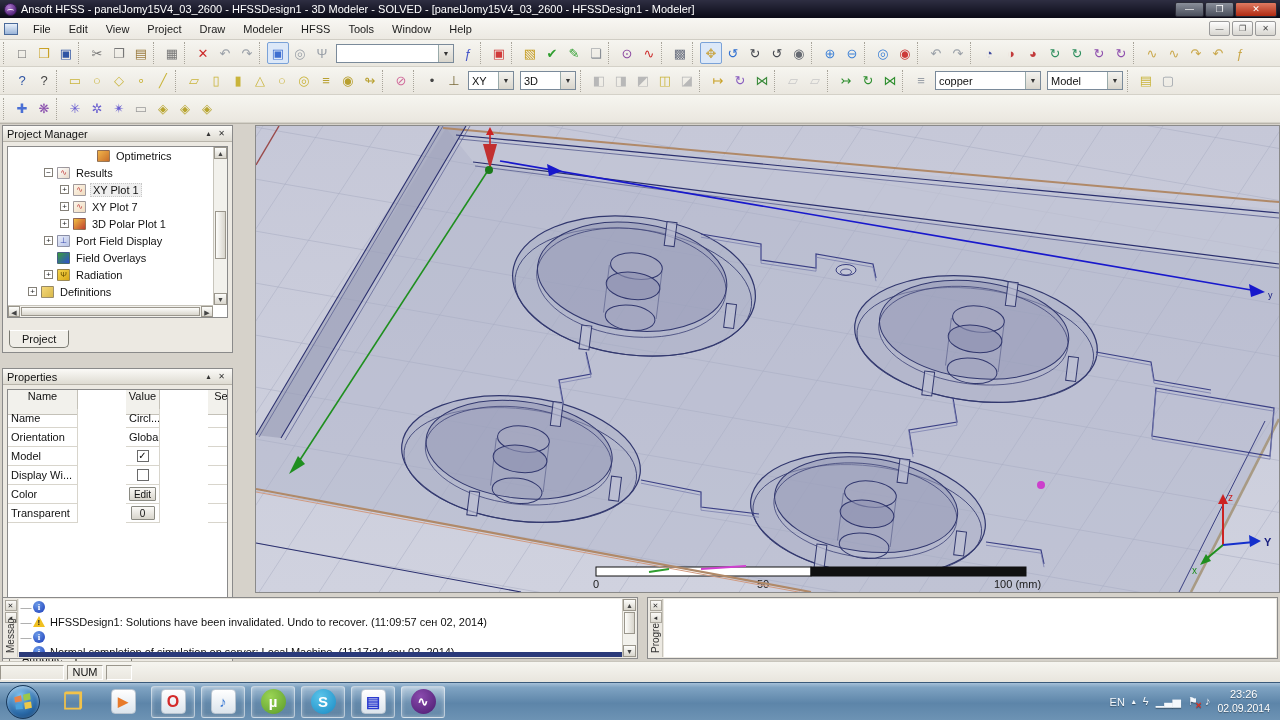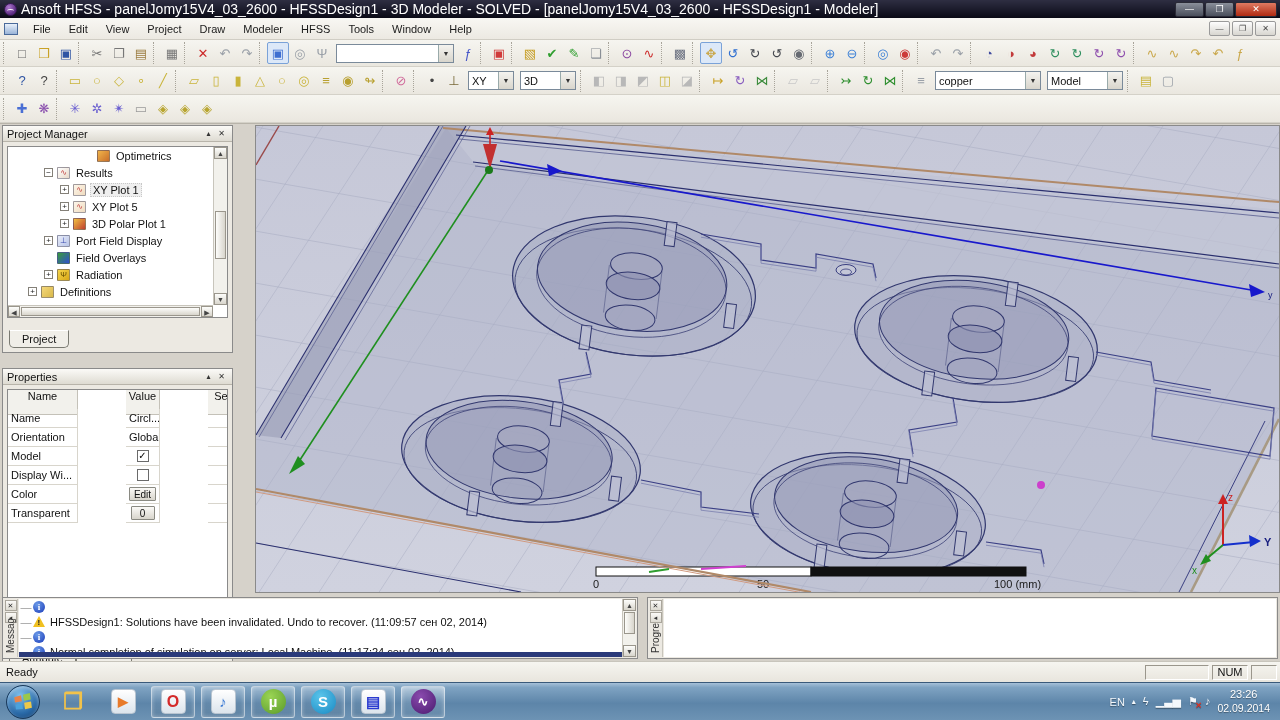--- a/index.html
+++ b/index.html
@@ -6,21 +6,21 @@
   html,body { width:1280px; height:720px; overflow:hidden; }
   body { font-family:"Liberation Sans", sans-serif; font-size:11px; background:#d4d0c8; position:relative; }
   #app { position:absolute; inset:0; }
 
   
   .titlebar { position:absolute; left:0; top:0; width:1280px; height:18px;
     background:linear-gradient(#2e2e42,#0a0a16); color:#fff; display:flex; align-items:center; padding:0 2px; }
   .appicon { width:13px; height:13px; border-radius:50%;
     background:radial-gradient(circle at 35% 30%, #b07ad0, #5a2a82 70%); border:1px solid #3a1a56; margin:0 4px 0 2px; position:relative; }
   .appicon::after{ content:""; position:absolute; left:2px; top:5px; width:7px; height:3px; border-radius:50%; border-top:1.5px solid #fff; }
-  .titletext { flex:1; white-space:nowrap; overflow:hidden; font-size:14px; letter-spacing:0; }
+  .titletext { flex:1; white-space:nowrap; overflow:hidden; font-size:11px; letter-spacing:0; }
   .wbtns { display:flex; gap:1px; margin-right:1px; }
   .wbtn { width:29px; height:15px; display:flex; align-items:center; justify-content:center;
     background:linear-gradient(#8a8f9a,#4a4f5c); color:#fff; font-size:9px; border:1px solid #2a2a36; border-radius:2px; }
   .wbtn.close { width:42px; background:linear-gradient(#e07a62,#b02a12); }
 
   
   .menubar { position:absolute; left:0; top:18px; width:1280px; height:22px; background:linear-gradient(#f8f7f3,#ece9e2);
     border-bottom:1px solid #d0cdc4; display:flex; align-items:center; }
   .mdiicon { width:14px; height:12px; margin:0 6px 0 4px; background:linear-gradient(#e8f0fa,#9ab4d8); border:1px solid #4a6a9a; }
   .menuitem { padding:3px 9px; color:#1a1a1a; }
@@ -518,21 +518,21 @@
               <span class="tlabel">Results</span>
             </div>
             <div class="trow" style="padding-left: 52px;">
               <span class="texp">+</span>
               <span class="ticon" style="background: linear-gradient(135deg, rgb(253, 246, 234), rgb(240, 220, 192)); color: rgb(192, 58, 58);">∿</span>
               <span class="tlabel hl">XY Plot 1</span>
             </div>
             <div class="trow" style="padding-left: 52px;">
               <span class="texp">+</span>
               <span class="ticon" style="background: linear-gradient(135deg, rgb(253, 246, 234), rgb(240, 220, 192)); color: rgb(192, 58, 58);">∿</span>
-              <span class="tlabel">XY Plot 5</span>
+              <span class="tlabel">XY Plot 7</span>
             </div>
             <div class="trow" style="padding-left: 52px;">
               <span class="texp">+</span>
               <span class="ticon" style="background: linear-gradient(135deg, rgb(240, 192, 64), rgb(192, 64, 48));"></span>
               <span class="tlabel">3D Polar Plot 1</span>
             </div>
             <div class="trow" style="padding-left: 36px;">
               <span class="texp">+</span>
               <span class="ticon" style="background: linear-gradient(135deg, rgb(232, 236, 248), rgb(184, 196, 232)); color: rgb(58, 74, 176);">⊥</span>
               <span class="tlabel">Port Field Display</span>
@@ -883,21 +883,20 @@
   <div class="dock" id="progdock">
     <div class="dockstrip">
       <div class="db">✕</div>
       <div class="db">◂</div>
       <div class="docklabel">Progre</div>
     </div>
     <div class="dockbody"></div>
   </div>
 
   <div class="statusbar">
-    <span class="ready">Ready</span>
     <span class="sbox" style="width:64px;"></span>
     <span class="sbox" style="width:36px;">NUM</span>
     <span class="sbox" style="width:26px;"></span>
   </div>
 
   <div class="taskbar">
     <div class="orb">
       <svg width="32" height="32" viewBox="0 0 32 32" style="position:absolute;left:0;top:0;">
         <g transform="rotate(-8 16 16)">
           <path d="M8 10 L15 9 L15 15 L8 15.5 Z" fill="#e8834a"></path>

